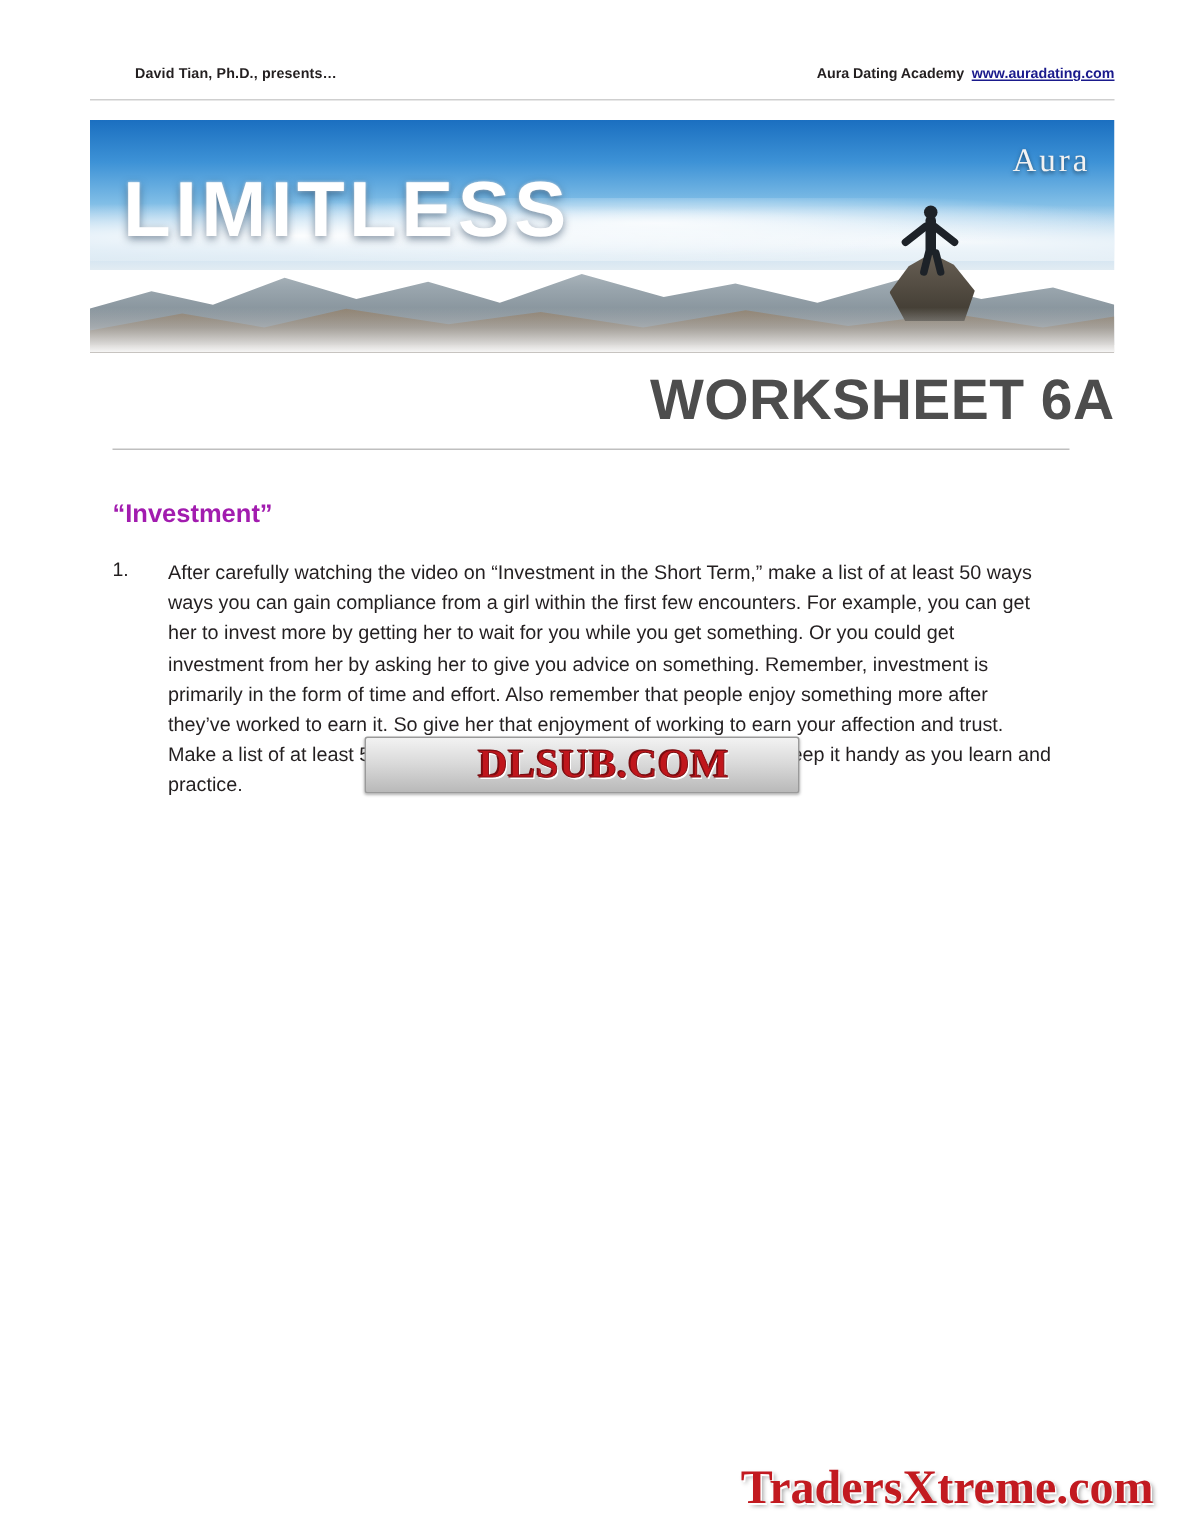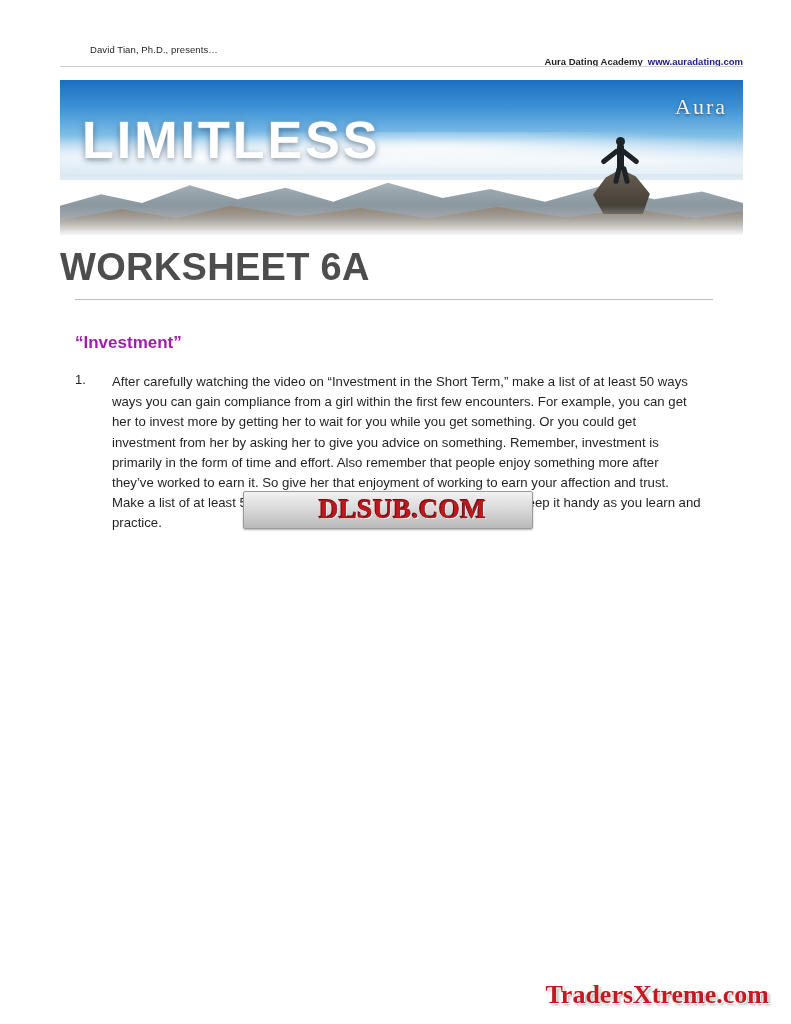--- a/index.html
+++ b/index.html
@@ -43,34 +43,33 @@
     left: 60px;
     right: 48px;
     top: 44px;
     height: 22px;
   }
   .doc-header .left {
     position: absolute;
     left: 15px;
     top: 0;
     font-size: 9.5px;
-    font-weight: normal;
+    font-weight: bold;
     color: #231f20;
     letter-spacing: 0.1px;
     padding-left: 15px;
   }
   .doc-header .right {
     position: absolute;
     right: 0;
     top: 0;
     font-size: 9.5px;
     font-weight: bold;
     color: #231f20;
     white-space: nowrap;
-    margin-top: 12px;
   }
   .doc-header .right .url {
     color: #1a1a8c;
     text-decoration: underline;
     margin-left: 5px;
   }
   .header-rule {
     position: absolute;
     left: 60px;
     right: 48px;
@@ -204,21 +203,21 @@
   }
   .climber .legL { left: 28px; transform: rotate(14deg); }
   .climber .legR { left: 36px; transform: rotate(-14deg); }
 
   
   .worksheet-title {
     position: absolute;
     left: 60px;
     right: 48px;
     top: 246px;
-    text-align: left;
+    text-align: right;
     font-size: 38px;
     font-weight: bold;
     color: #4d4d4d;
     letter-spacing: 0.3px;
   }
   .title-rule {
     position: absolute;
     left: 75px;
     right: 78px;
     top: 299px;
@@ -293,21 +292,21 @@
     -webkit-text-stroke: 0.6px #7a0d11;
   }
 
   
   .tx-watermark {
     position: absolute;
     right: 22px;
     bottom: 14px;
     font-family: "Liberation Serif", serif;
     font-weight: bold;
-    font-size: 26px;
+    font-size: 32px;
     color: #c21a20;
     text-shadow: 1px 1px 0 #ffffff, 2px 2px 3px rgba(0,0,0,0.35);
     z-index: 40;
   }
 
   
   .page-edge {
     position: absolute;
     left: 0; top: 0;
     width: 791px; height: 1024px;

